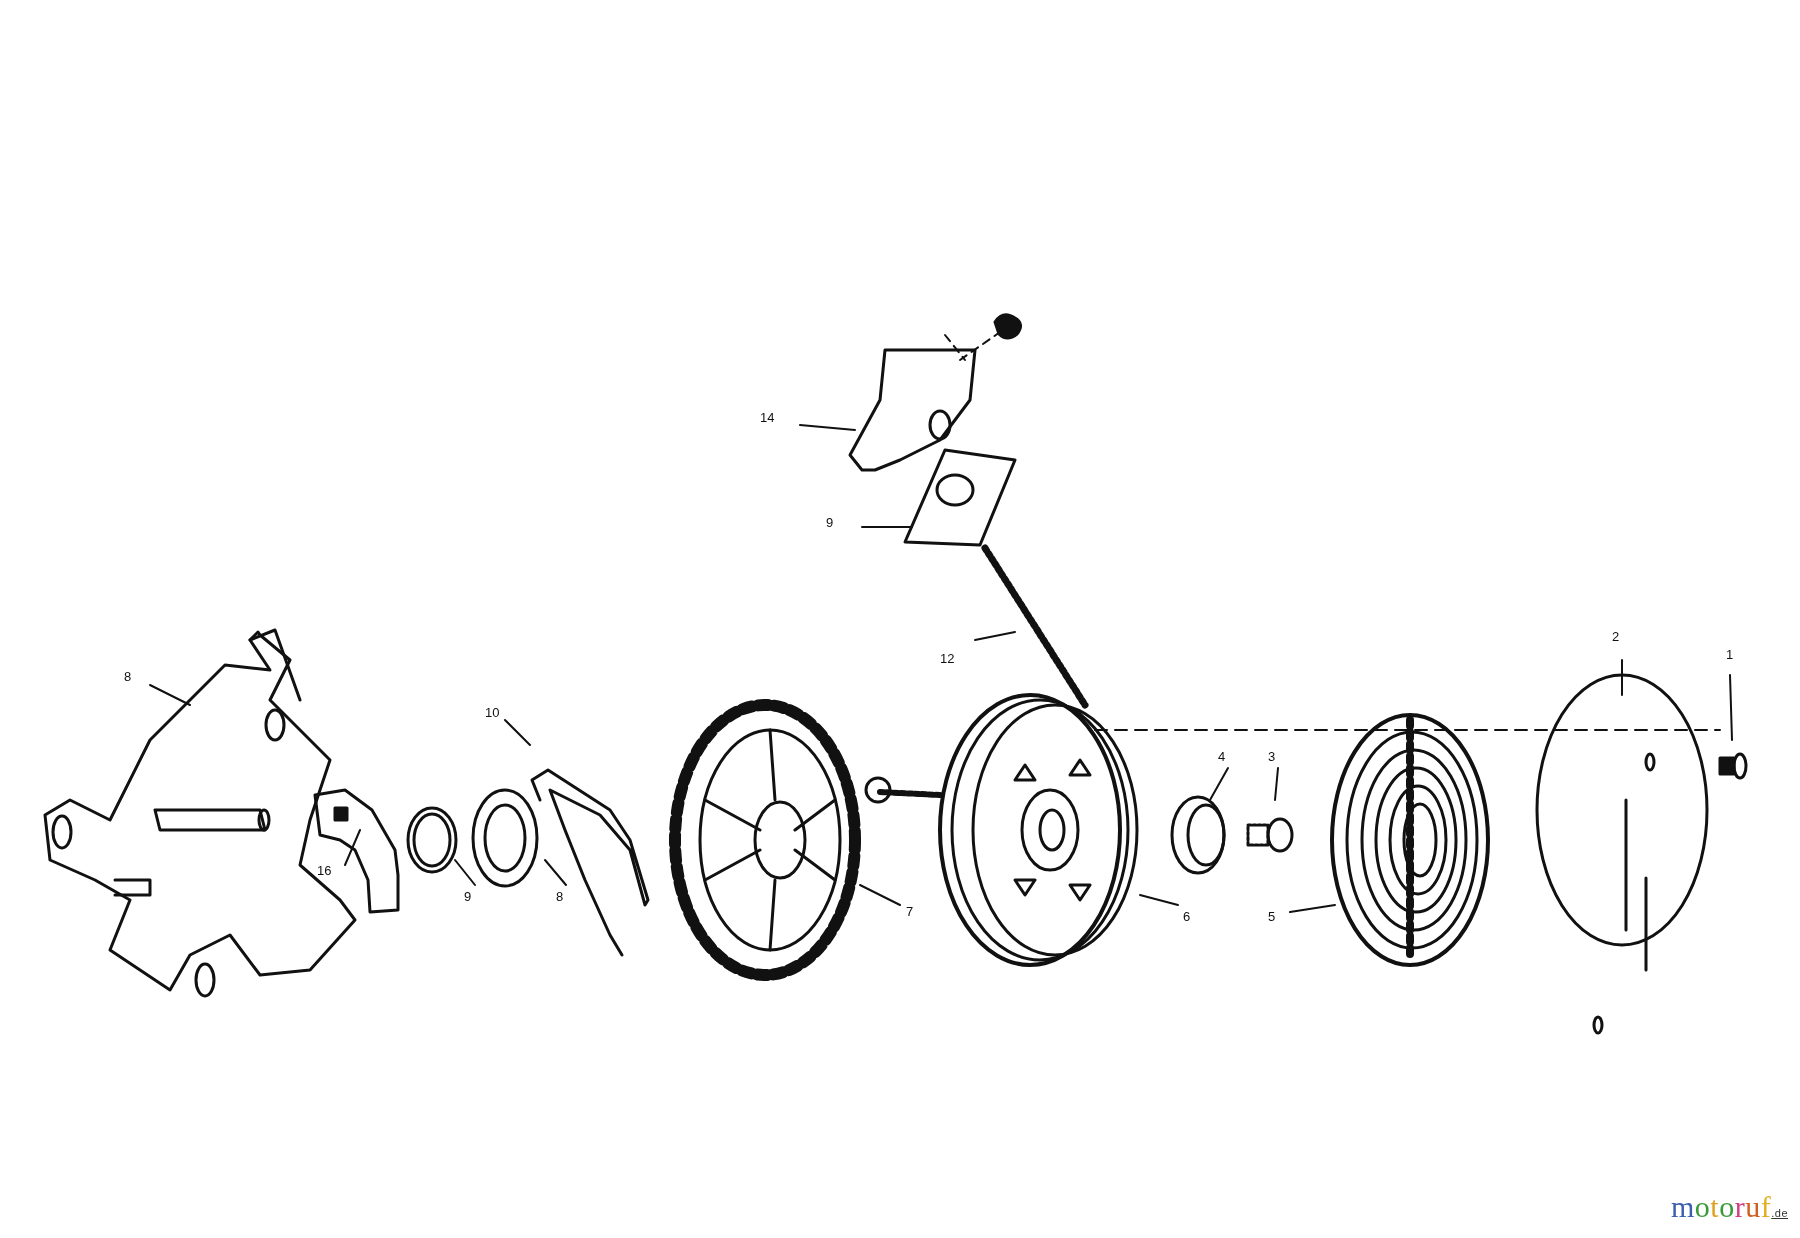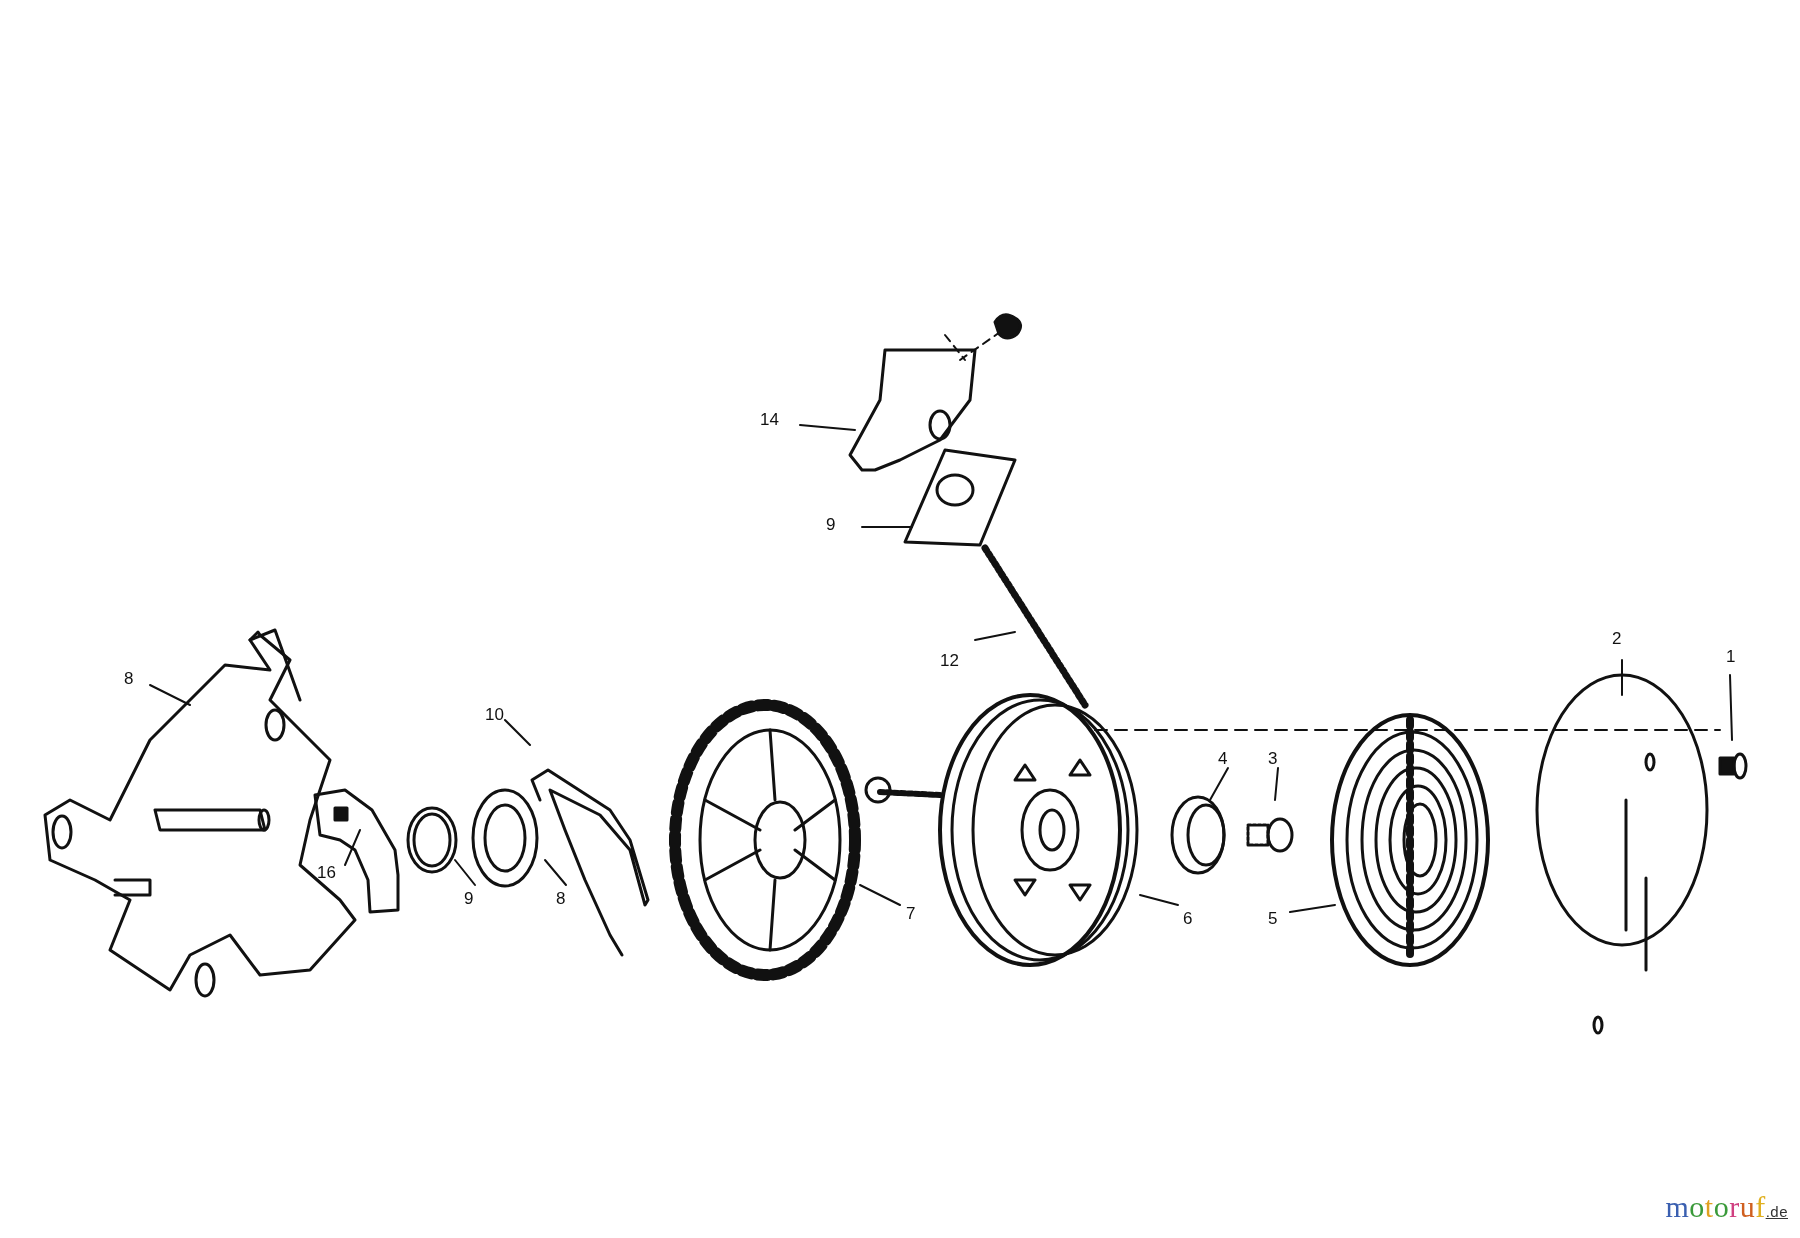--- a/index.html
+++ b/index.html
@@ -1,20 +1,20 @@
 <!DOCTYPE html>
 <html><head>
 <meta charset="utf-8">
 <style>
   html,body{margin:0;padding:0;background:#ffffff;}
   body{width:1800px;height:1238px;position:relative;overflow:hidden;font-family:"Liberation Sans",sans-serif;}
   #canvas{position:absolute;left:0;top:0;width:1800px;height:1238px;}
-  .lbl{position:absolute;font-family:"Liberation Sans",sans-serif;font-size:17px;color:#111;line-height:1;}
+  .lbl{position:absolute;font-family:"Liberation Sans",sans-serif;font-size:13px;color:#111;line-height:1;}
   .wm{position:absolute;right:12px;bottom:14px;font-family:"Liberation Serif",serif;font-size:30px;letter-spacing:0.5px;}
-  .wm .de{font-size:15px;color:#333;font-family:"Liberation Sans",sans-serif;text-decoration:underline;}
+  .wm .de{font-size:11px;color:#333;font-family:"Liberation Sans",sans-serif;text-decoration:underline;}
   .wm span{display:inline-block;}
 </style>
 </head>
 <body>
 
 <svg id="canvas" viewBox="0 0 1800 1238" xmlns="http://www.w3.org/2000/svg" fill="none" stroke="#111" stroke-width="3" stroke-linejoin="round" stroke-linecap="round">
 
   <g>
     <path d="M260 635 L290 660 L270 700 L330 760 L310 820 L300 865 L340 900 L355 920 L310 970 L260 975 L230 935 L190 955 L170 990 L110 950 L130 900 L95 880 L50 860 L45 815 L70 800 L110 820 L150 740 L225 665 L270 670 L250 640 L258 632 Z"></path>
     <path d="M250 640 L275 630 L300 700"></path>

